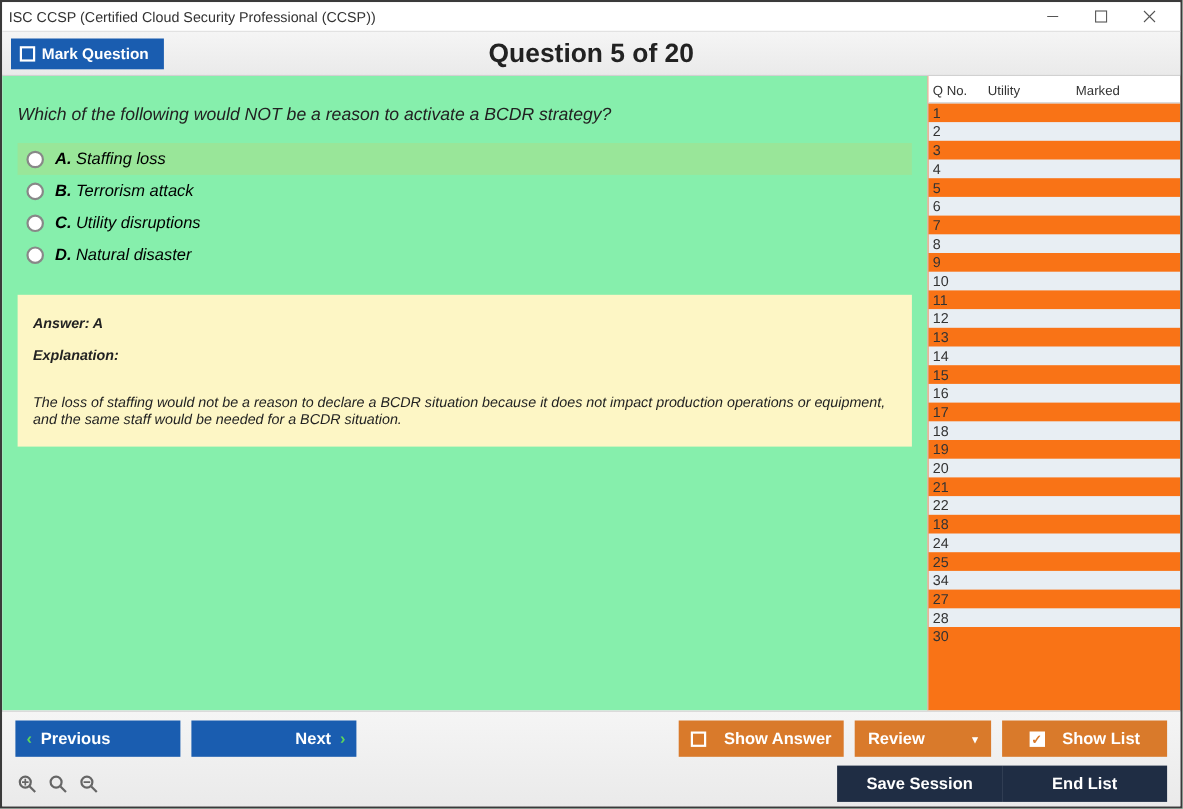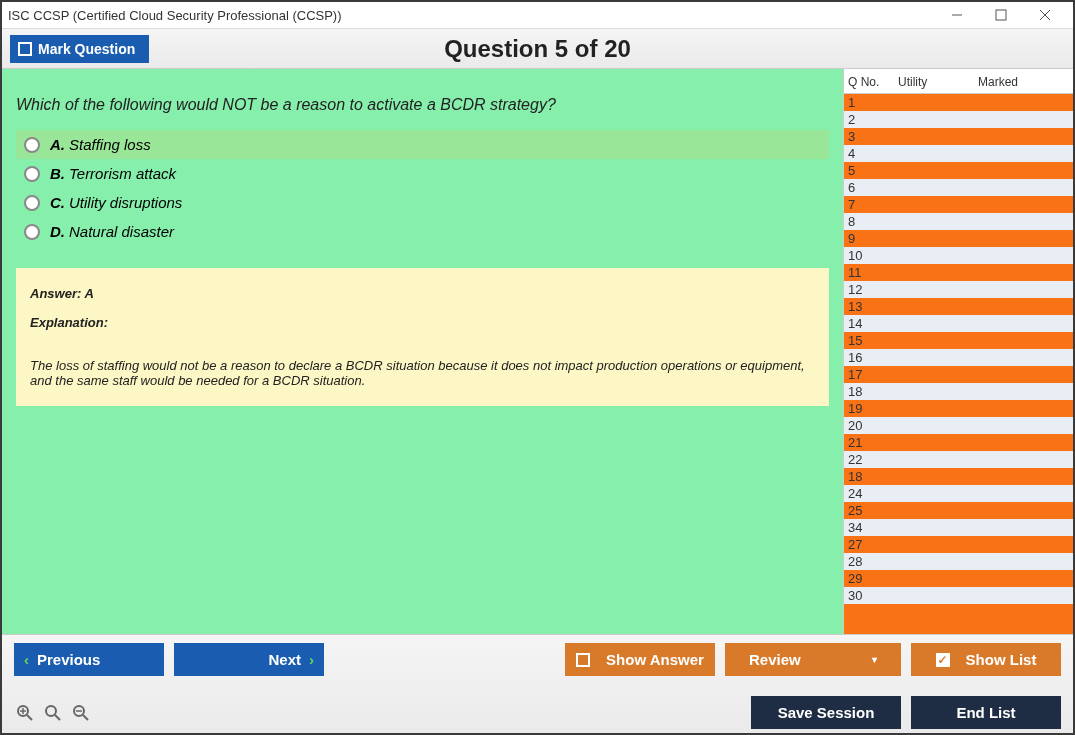--- a/index.html
+++ b/index.html
@@ -44,25 +44,25 @@
 .btn { border:none; color:#fff; font-size:15px; font-weight:bold; padding:8px 0; cursor:pointer; display:flex; align-items:center; justify-content:center; gap:8px; }
 .btn-blue { background:#1a5db0; }
 .btn-orange { background:#d97a2b;gap:16px; }
 .btn-dark { background:#1f2d44; }
 .btn.prev { width:150px; justify-content:flex-start; padding-left:10px;}
 .btn.next { width:150px; justify-content:flex-end; padding-right:10px;}
 .chev { font-weight:bold; }
 .chev.green { color:#5cd65c; }
 .spacer { flex:1; }
 .btn.show-answer { width:150px; }
-.btn.review { width:176px; justify-content:space-between; padding:8px 24px;}
+.btn.review { width:124px; justify-content:space-between; padding:8px 12px;}
 .btn.show-list { width:150px; }
 .btn .box-w { width:14px;height:14px;border:2px solid #fff; }
 .btn .check { width:14px;height:14px;background:#fff;color:#d97a2b;font-size:12px; font-weight:bold; display:flex;align-items:center;justify-content:center; }
-.footer-row2 { display:flex; gap:10px; align-items:center; margin-top:20px; }
+.footer-row2 { display:flex; align-items:center; margin-top:8px; }
 .zoom-icons { display:flex; gap:6px; color:#555; }
 .zoom { width:22px;height:22px; font-size:18px; cursor:pointer; display:flex;align-items:center;justify-content:center; color:#666; }
 .footer-row2 .spacer { flex:1; }
 .btn.save, .btn.end { width:150px; }
 
 
 .side-list::-webkit-scrollbar { width:16px; }
 .side-list::-webkit-scrollbar-thumb { background:#c0c0c0; }
 .side-list::-webkit-scrollbar-track { background:#f0f0f0; }
 </style>
@@ -222,23 +222,20 @@
             <span class="qn">25</span>
           </div>
           <div class="side-row">
             <span class="qn">34</span>
           </div>
           <div class="side-row">
             <span class="qn">27</span>
           </div>
           <div class="side-row">
             <span class="qn">28</span>
-          </div>
-          <div class="side-row">
-            <span class="qn">29</span>
           </div>
           <div class="side-row">
             <span class="qn">30</span>
           </div>
         </div>
     </div>
   </div>
 
   <div class="footer">
     <div class="footer-row1">

